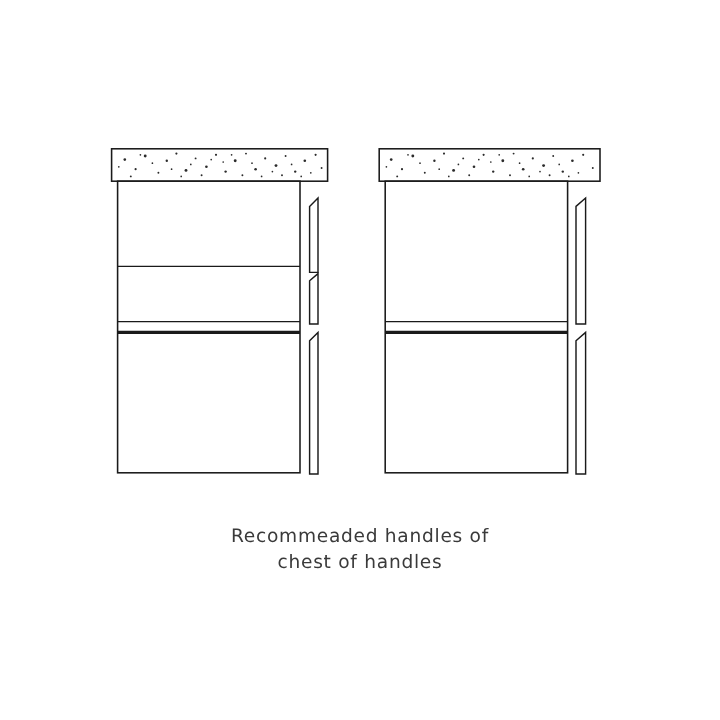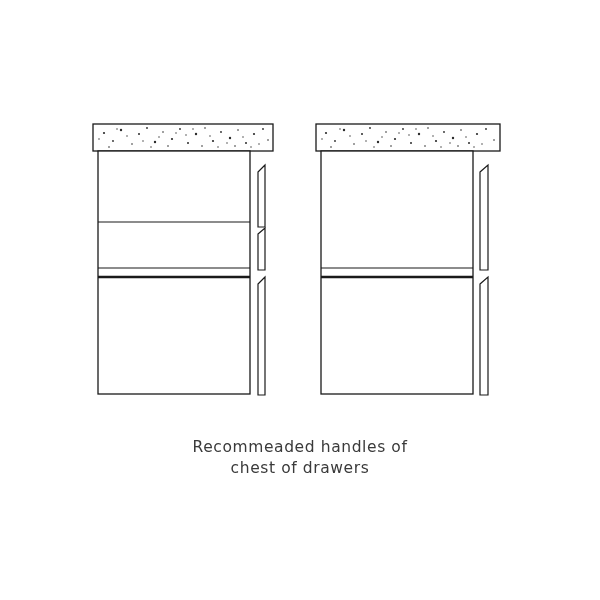--- a/index.html
+++ b/index.html
@@ -164,15 +164,15 @@
       <g>
         <path d="M 480 172 L 488 165 L 488 270 L 480 270 Z" fill="#ffffff" stroke="#1a1a1a" stroke-width="1.2"></path>
       </g>
       <g>
         <path d="M 480 284 L 488 277 L 488 395 L 480 395 Z" fill="#ffffff" stroke="#1a1a1a" stroke-width="1.2"></path>
       </g>
     </g>
   </svg>
 
   <div class="caption caption-line1">Recommeaded handles of</div>
-  <div class="caption caption-line2">chest of drawers</div>
+  <div class="caption caption-line2">chest of handles</div>
 
 </div>
 
 </body></html>

